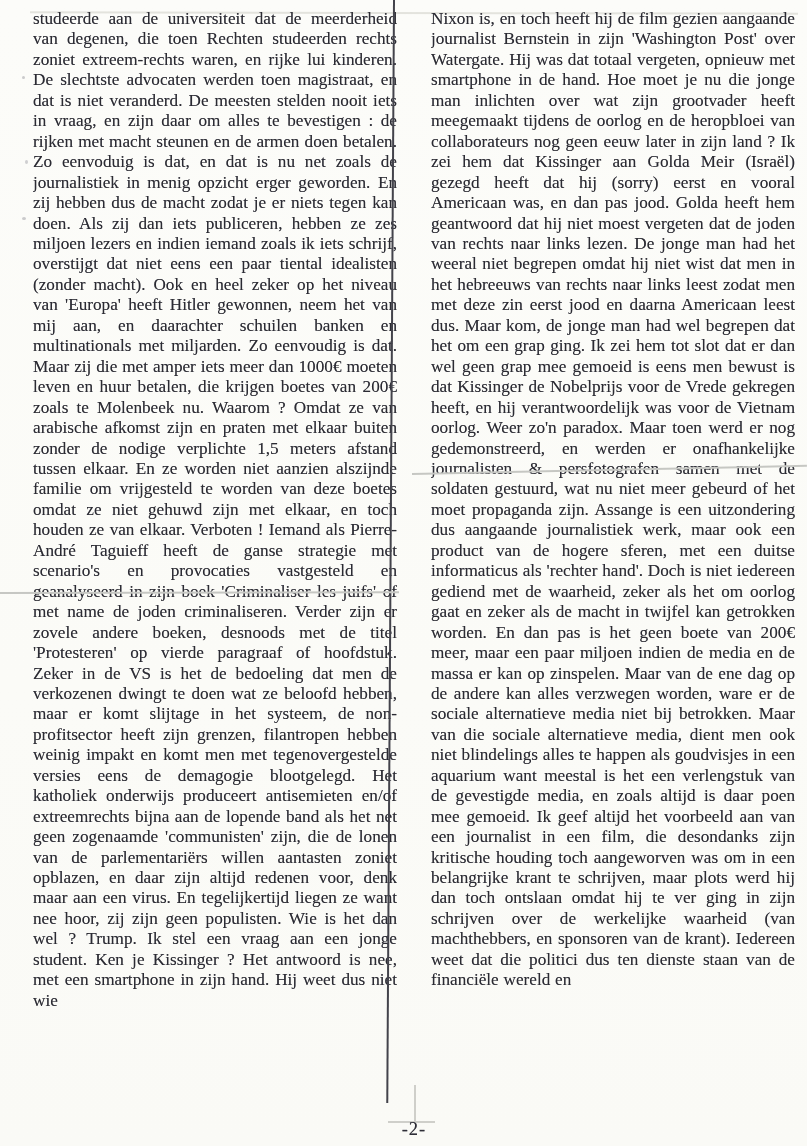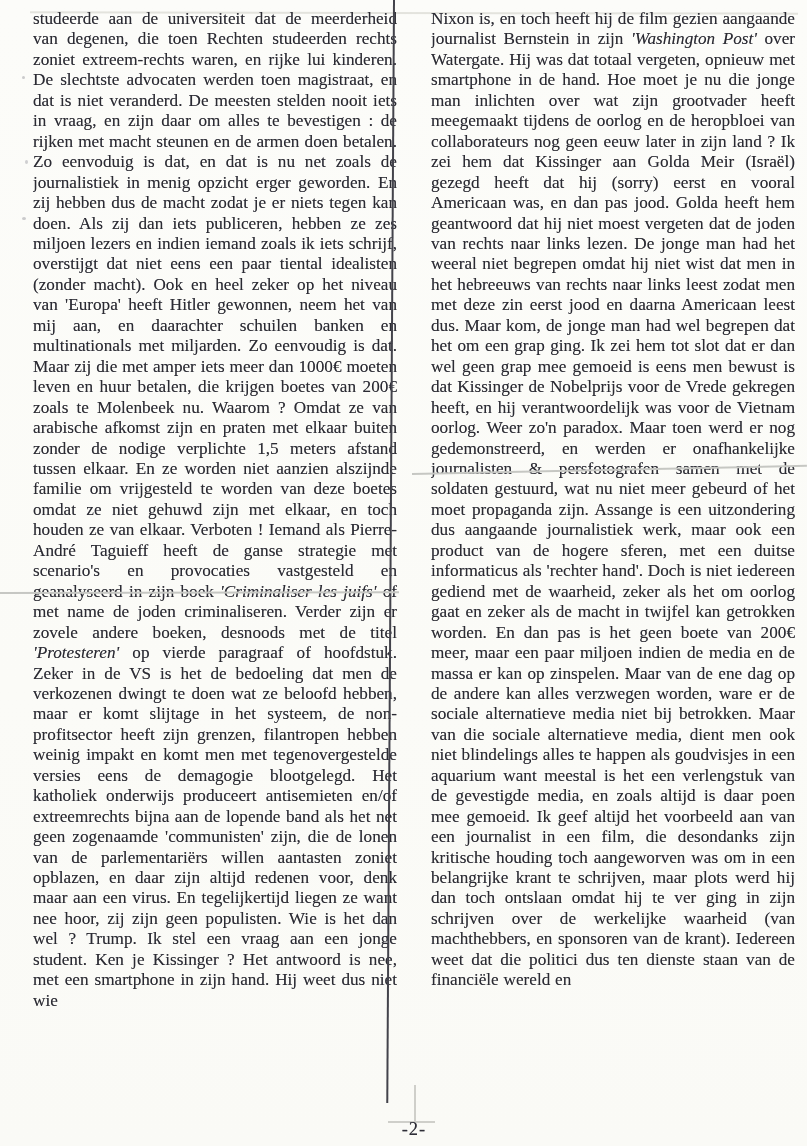--- a/index.html
+++ b/index.html
@@ -24,21 +24,21 @@
     font-size: 17.2px;
     line-height: 20.45px;
     text-align: justify;
     color: #2b2b33;
     text-shadow: 0 0 0.5px rgba(43,43,55,0.45);
     word-spacing: 0.5px;
   }
   .column-left  { left: 33px; }
   .column-right { left: 431px; }
   .seg        { font-style: normal; }
-  .seg.italic { font-style: italic; }
+  .seg.italic { }
 
   .divider {
     position: absolute;
     left: 393px;
     top: 0;
     width: 2px;
     height: 1103px;
     background: #43434b;
     transform: rotate(0.35deg);
     transform-origin: top center;

